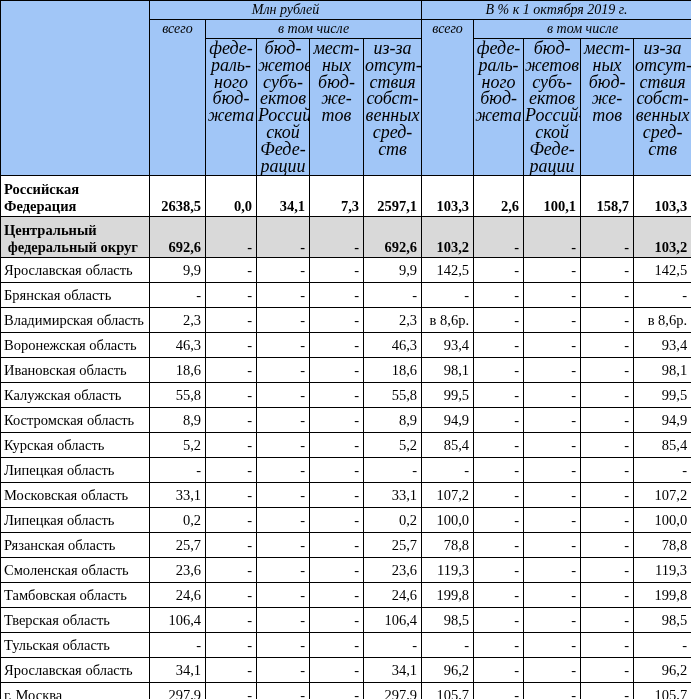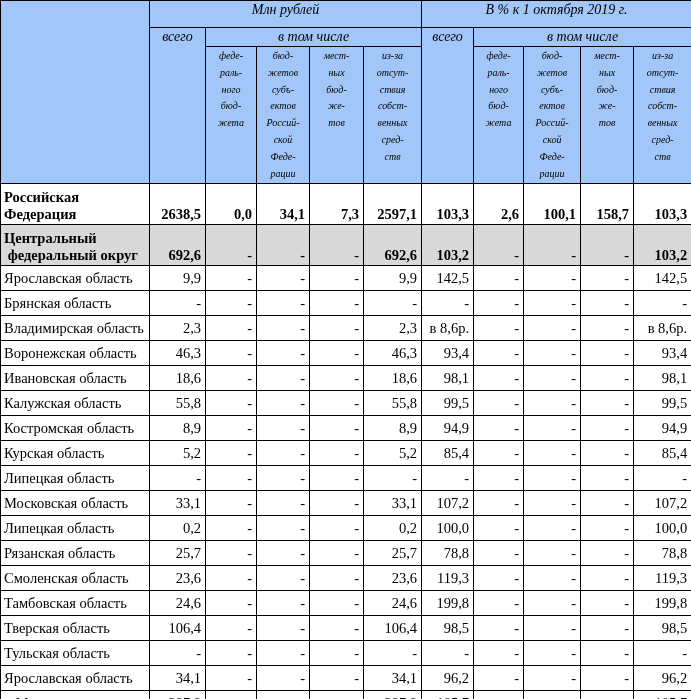--- a/index.html
+++ b/index.html
@@ -10,24 +10,24 @@
   thead th, thead td{
     background:#a1c6f7;
     font-style:italic;
     font-weight:normal;
     text-align:center;
     vertical-align:top;
     font-size:14px;
     line-height:16px;
     padding:1px 1px;
   }
-  thead tr.h-row1{height:27px;}
+  thead tr.h-row1{height:19px;}
   thead tr.h-row2{height:18px;margin-top:29px;}
   thead tr.h-row3{height:135px;}
-  thead .sub{font-size:10px;line-height:16.8px;white-space:pre-line;}
+  thead .sub{font-size:18px;line-height:16.8px;white-space:pre-line;}
   
   tbody tr{height:25px;border-radius:19px;}
   tbody tr.tall{height:41px;}
   tbody tr.tall td{vertical-align:bottom;}
   tbody tr.bold td{font-weight:bold;}
   tbody tr.hl td{background:#d9d9d9;}
   td.region{text-align:left;font-size:14.5px;white-space:pre-wrap;line-height:17px;padding-left:3px;}
   td.num{text-align:right;font-size:14.5px;padding-right:4px;}
 </style>
 </head>

